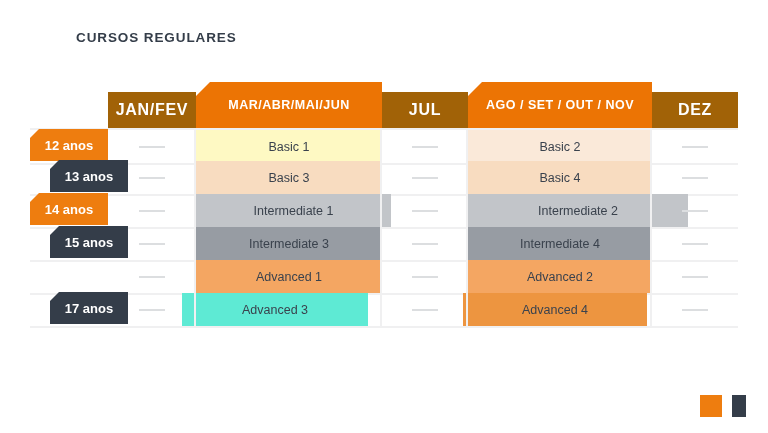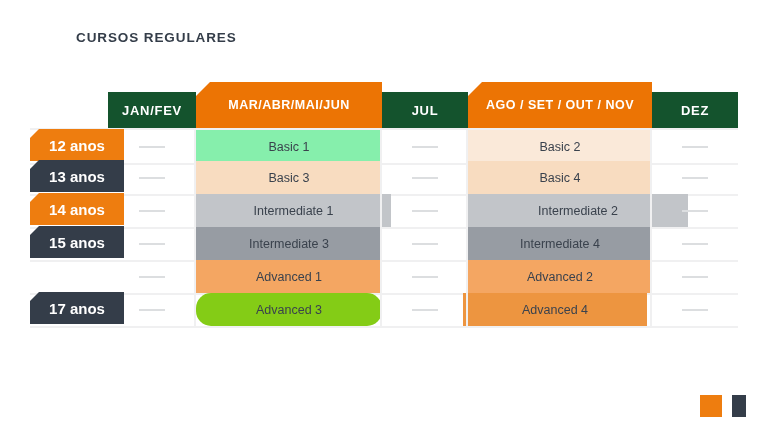--- a/index.html
+++ b/index.html
@@ -40,23 +40,23 @@
     position: absolute;
     left: 0;
     top: 0;
     width: 708px;
     height: 50px;
   }
   .hdr {
     position: absolute;
     top: 14px;
     height: 36px;
-    background: #14532d;
+    background: #a16207;
     color: #ffffff;
-    font-size: 13px;
+    font-size: 16px;
     font-weight: bold;
     letter-spacing: 0.7px;
     display: flex;
     align-items: center;
     justify-content: center;
     box-sizing: border-box;
   }
   .hdr.featured {
     top: 4px;
     height: 46px;
@@ -80,33 +80,33 @@
     width: 708px;
     height: 33px;
     border-bottom: 2px solid #f0f0f1;
   }
   .row:first-child { border-top: 2px solid #f0f0f1; }
 
   .tag {
     position: absolute;
     left: 0;
     top: -1px;
-    width: 94px;
+    width: 78px;
     height: 32px;
     color: #ffffff;
-    font-size: 15px;
+    font-size: 13px;
     font-weight: bold;
     display: flex;
     align-items: center;
     justify-content: center;
     clip-path: polygon(9px 0, 100% 0, 100% 100%, 0 100%, 0 9px);
     box-sizing: border-box;
   }
   .tag.orange { background: #ee7d0f; }
-  .tag.navy   { background: #343d49; }
+  .tag.navy   { background: #343d49; margin-left: 20px; }
 
   .cell {
     position: absolute;
     top: 0;
     height: 33px;
     display: flex;
     align-items: center;
     justify-content: center;
     font-size: 12.5px;
     color: #3a424d;
@@ -164,21 +164,21 @@
       </div>
     </div>
   <div class="rows" id="rows">
       <div class="row" style="top: 0px;">
         <div class="tag orange">
           <span>12 anos</span>
         </div>
         <div class="cell" style="left: 78px; width: 88px;">
           <span class="dash"></span>
         </div>
-        <div class="cell" style="left: 166px; width: 186px; background: #86efac;">
+        <div class="cell" style="left: 166px; width: 186px; background: #fef9c3;">
           <span>Basic 1</span>
         </div>
         <div class="cell" style="left: 352px; width: 86px;">
           <span class="dash"></span>
         </div>
         <div class="cell" style="left: 438px; width: 184px; background: rgb(250, 233, 217);">
           <span>Basic 2</span>
         </div>
         <div class="cell" style="left: 622px; width: 86px;">
           <span class="dash"></span>
@@ -261,21 +261,21 @@
           <span class="dash"></span>
         </div>
       </div>
       <div class="row" style="top: 165px;">
         <div class="tag navy">
           <span>17 anos</span>
         </div>
         <div class="cell" style="left: 78px; width: 88px;">
           <span class="dash"></span>
         </div>
-        <div class="cell" style="left: 166px; width: 186px; background: #84cc16; border-radius: 15px;">
+        <div class="cell" style="left: 152px; width: 186px; background: #5eead4;">
           <span>Advanced 3</span>
         </div>
         <div class="cell" style="left: 352px; width: 86px;">
           <span class="dash"></span>
         </div>
         <div class="cell" style="left: 433px; width: 184px; background: rgb(237, 149, 64);">
           <span>Advanced 4</span>
         </div>
         <div class="cell" style="left: 622px; width: 86px;">
           <span class="dash"></span>

